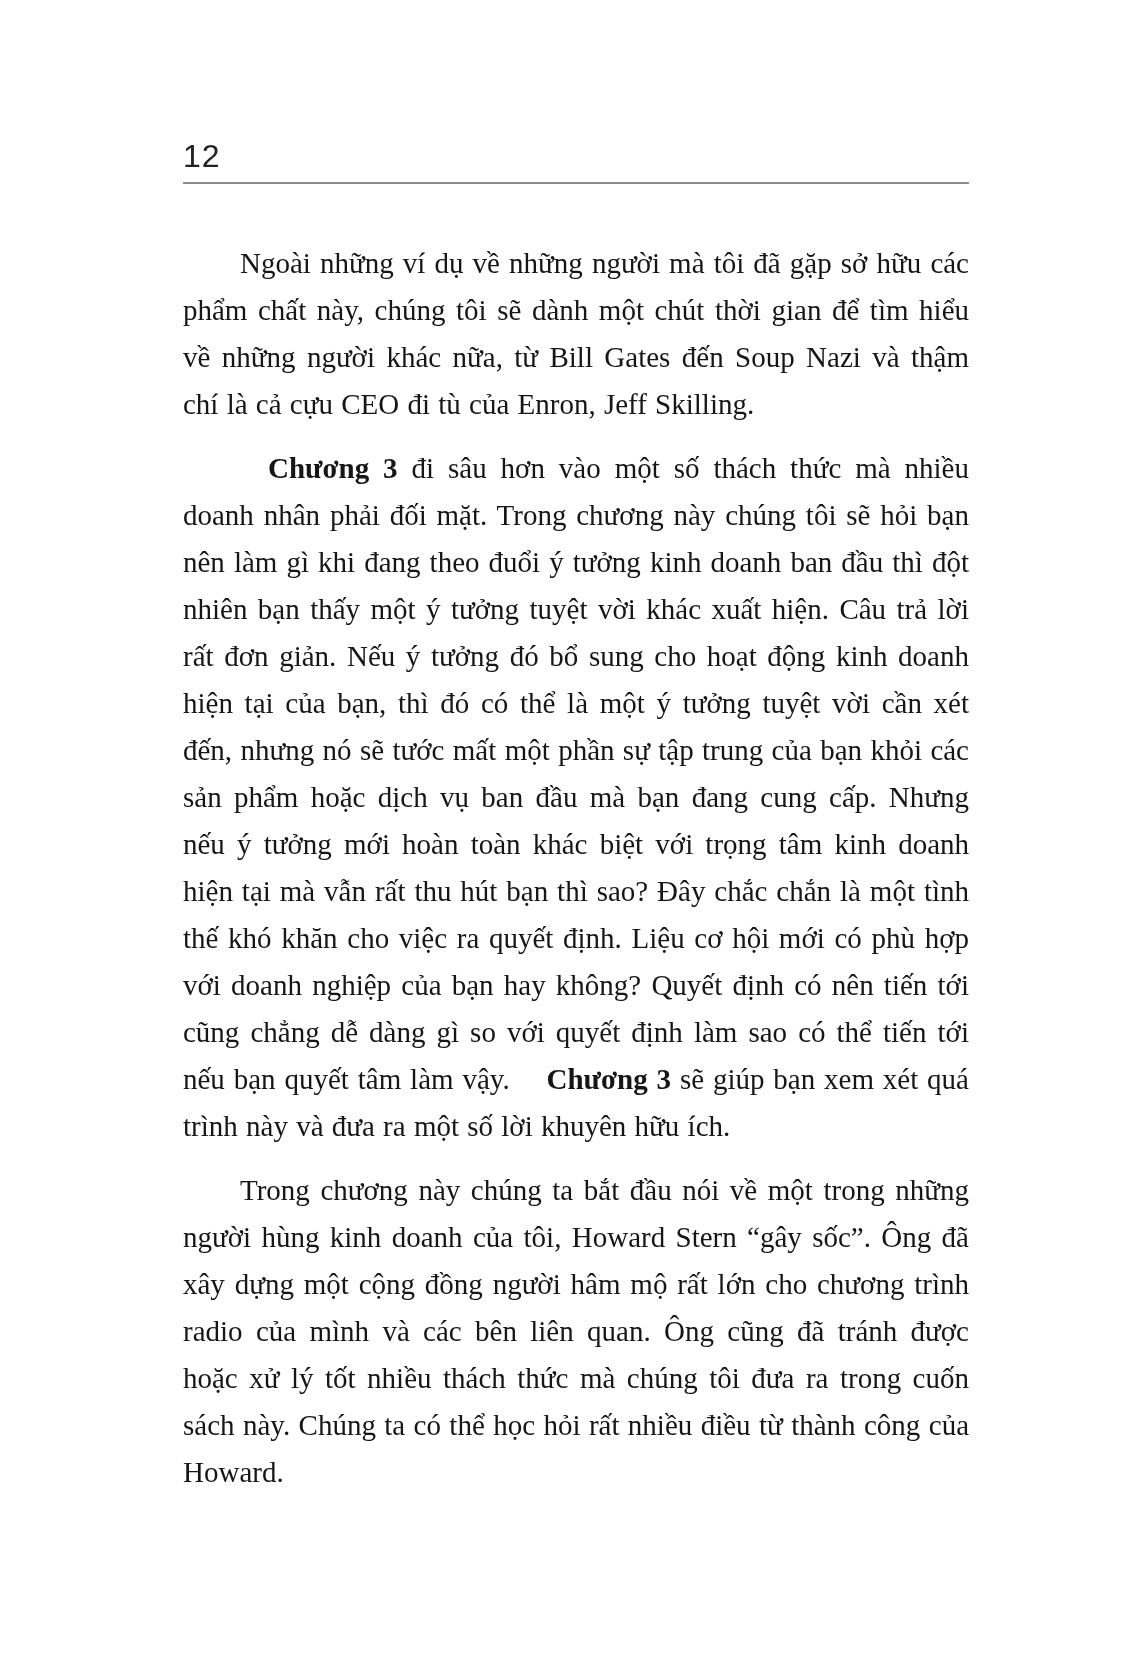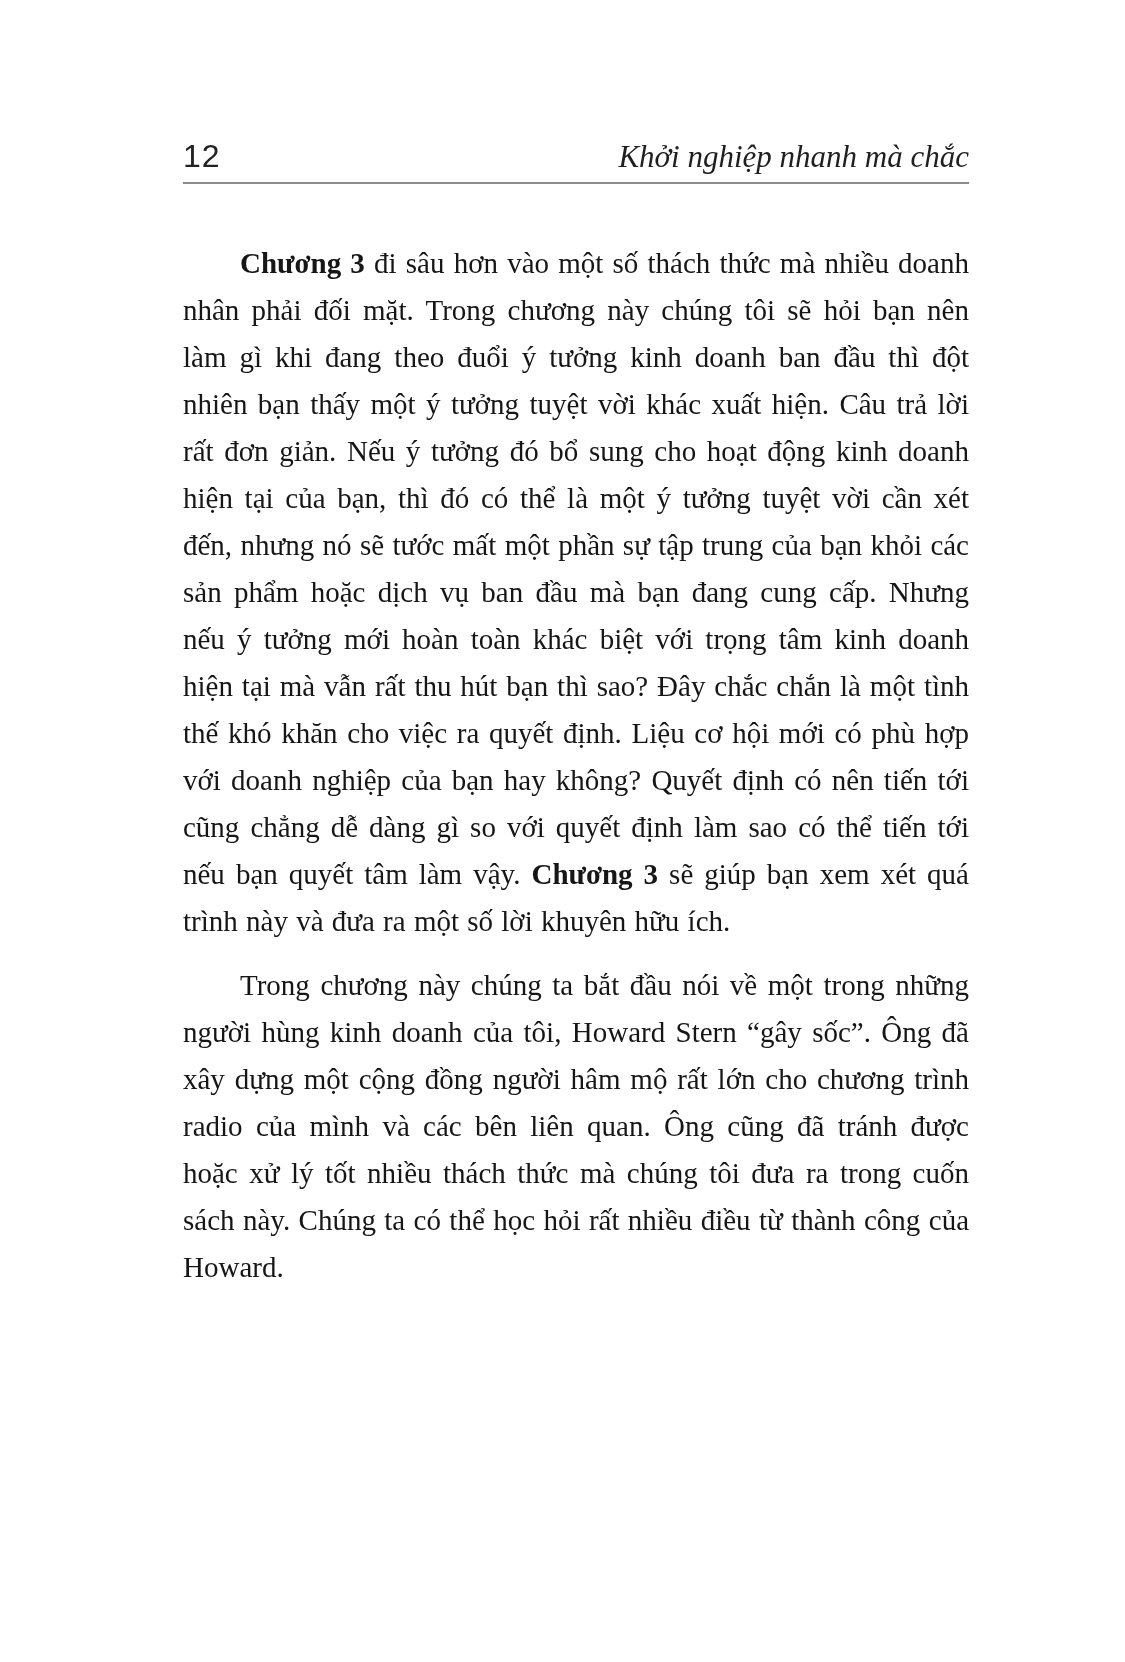--- a/index.html
+++ b/index.html
@@ -49,29 +49,29 @@
   }
   .body-text p {
     margin: 0 0 17px 0;
     font-size: 29px;
     line-height: 47px;
     text-align: justify;
     text-indent: 57px;
     color: #161616;
     word-spacing: 1px;
   }
-  .run-bold { font-weight: bold; }
+  .run-bold { font-weight: bold; margin-left: 28px; }
   .run-italic { }
 </style>
 </head>
 <body>
 
 <div class="page">
   <header class="running-header">
     <span class="page-number">12</span>
-    <span class="running-title">Khởi nghiệp nhanh mà chắc</span>
   </header>
   <div class="header-rule"></div>
   <main class="body-text">
+      <p><span>Ngoài những ví dụ về những người mà tôi đã gặp sở hữu các phẩm chất này, chúng tôi sẽ dành một chút thời gian để tìm hiểu về những người khác nữa, từ Bill Gates đến Soup Nazi và thậm chí là cả cựu CEO đi tù của Enron, Jeff Skilling.</span></p>
       <p><span class="run-bold">Chương 3</span><span> đi sâu hơn vào một số thách thức mà nhiều doanh nhân phải đối mặt. Trong chương này chúng tôi sẽ hỏi bạn nên làm gì khi đang theo đuổi ý tưởng kinh doanh ban đầu thì đột nhiên bạn thấy một ý tưởng tuyệt vời khác xuất hiện. Câu trả lời rất đơn giản. Nếu ý tưởng đó bổ sung cho hoạt động kinh doanh hiện tại của bạn, thì đó có thể là một ý tưởng tuyệt vời cần xét đến, nhưng nó sẽ tước mất một phần sự tập trung của bạn khỏi các sản phẩm hoặc dịch vụ ban đầu mà bạn đang cung cấp. Nhưng nếu ý tưởng mới hoàn toàn khác biệt với trọng tâm kinh doanh hiện tại mà vẫn rất thu hút bạn thì sao? Đây chắc chắn là một tình thế khó khăn cho việc ra quyết định. Liệu cơ hội mới có phù hợp với doanh nghiệp của bạn hay không? Quyết định </span><span class="run-italic">có nên</span><span> tiến tới cũng chẳng dễ dàng gì so với quyết định </span><span class="run-italic">làm sao</span><span> có thể tiến tới nếu bạn quyết tâm làm vậy. </span><span class="run-bold">Chương 3</span><span> sẽ giúp bạn xem xét quá trình này và đưa ra một số lời khuyên hữu ích.</span></p>
       <p><span>Trong chương này chúng ta bắt đầu nói về một trong những người hùng kinh doanh của tôi, Howard Stern “gây sốc”. Ông đã xây dựng một cộng đồng người hâm mộ rất lớn cho chương trình radio của mình và các bên liên quan. Ông cũng đã tránh được hoặc xử lý tốt nhiều thách thức mà chúng tôi đưa ra trong cuốn sách này. Chúng ta có thể học hỏi rất nhiều điều từ thành công của Howard.</span></p>
     </main>
 </div>
 
 </body></html>

